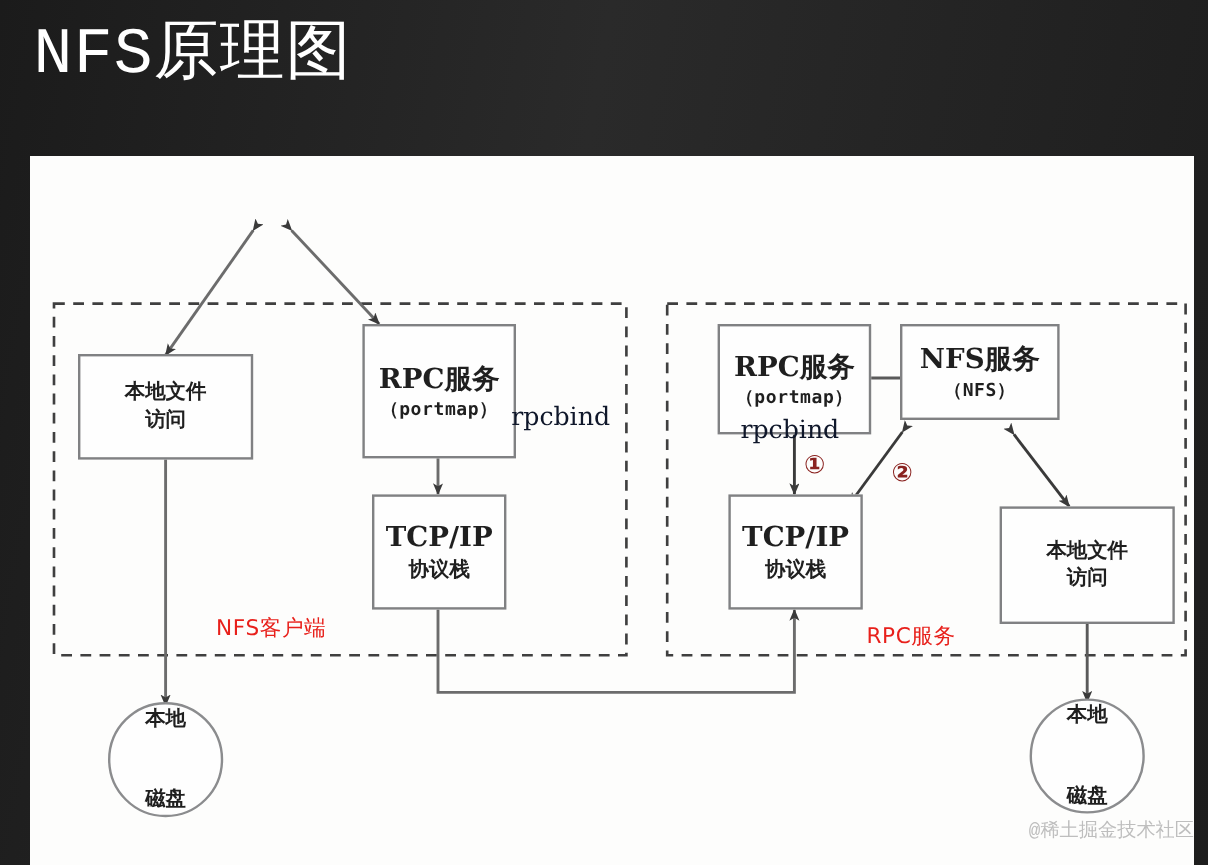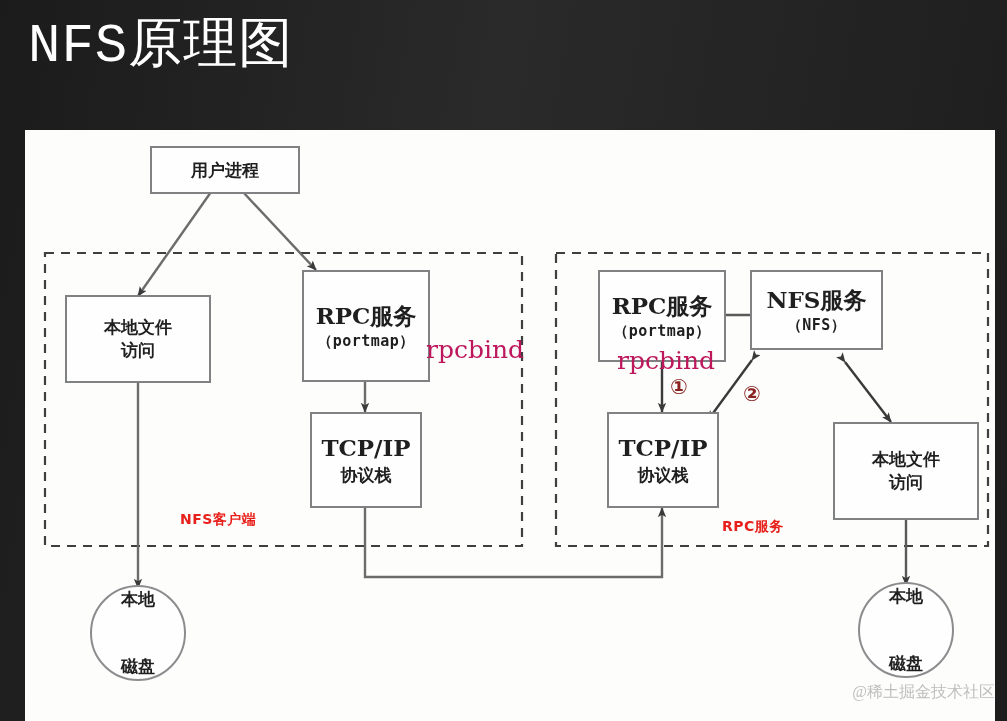--- a/index.html
+++ b/index.html
@@ -91,47 +91,47 @@
     align-items: center;
     justify-content: space-between;
     color: #1f1f1f;
     text-align: center;
     line-height: 1.5;
   }
   .zone-label {
     position: absolute;
     color: #e8201b;
     font-family: "DejaVu Sans", "Liberation Sans", sans-serif;
-    font-size: 14px;
-    font-weight: 700;
+    font-size: 18px;
+    font-weight: 400;
     white-space: nowrap;
     letter-spacing: 0.5px;
   }
   .rpcbind-label {
     position: absolute;
-    color: #be185d;
+    color: #0f172a;
     font-family: "DejaVu Serif", "Liberation Serif", serif;
-    font-size: 25px;
+    font-size: 21px;
     font-weight: 400;
     white-space: nowrap;
   }
   .step-marker {
     position: absolute;
     color: #8a2320;
     font-family: "DejaVu Sans", "Liberation Sans", sans-serif;
     font-size: 21px;
     font-weight: 700;
     white-space: nowrap;
   }
   #watermark {
     position: absolute;
     right: 12px;
     bottom: 18px;
     color: #b9b9b9;
-    font-family: Liberation Serif, serif;
+    font-family: Liberation Mono, monospace;
     font-size: 16px;
     white-space: nowrap;
     opacity: 0.92;
   }
 </style>
 </head>
 <body>
 
 <div id="slide">
 
@@ -167,23 +167,20 @@
 
       <line x1="637" y1="232" x2="637" y2="282" stroke="#3a3a3a" stroke-width="2.4" marker-start="url(#arrT)" marker-end="url(#arrT)"></line>
 
       <line x1="727" y1="230" x2="683" y2="290" stroke="#3a3a3a" stroke-width="2.4" marker-start="url(#arrT)" marker-end="url(#arrT)"></line>
 
       <line x1="820" y1="232" x2="866" y2="292" stroke="#3a3a3a" stroke-width="2.4" marker-start="url(#arrT)" marker-end="url(#arrT)"></line>
 
       <line x1="881" y1="390" x2="881" y2="455" stroke="#5a5a5a" stroke-width="2.4" marker-start="url(#arrT)" marker-end="url(#arrT)"></line>
     </svg>
 
-    <div class="node" style="left:125px; top:16px; width:150px; height:48px;">
-      <span class="ln cjk">用户进程</span>
-    </div>
 
     <div class="node" style="left:40px; top:165px; width:146px; height:88px;">
       <span class="ln cjk">本地文件</span>
       <span class="ln cjk">访问</span>
     </div>
 
     <div class="node" style="left:277px; top:140px; width:128px; height:112px;">
       <span class="ln serif">RPC服务</span>
       <span class="ln mono">（portmap）</span>
     </div>

